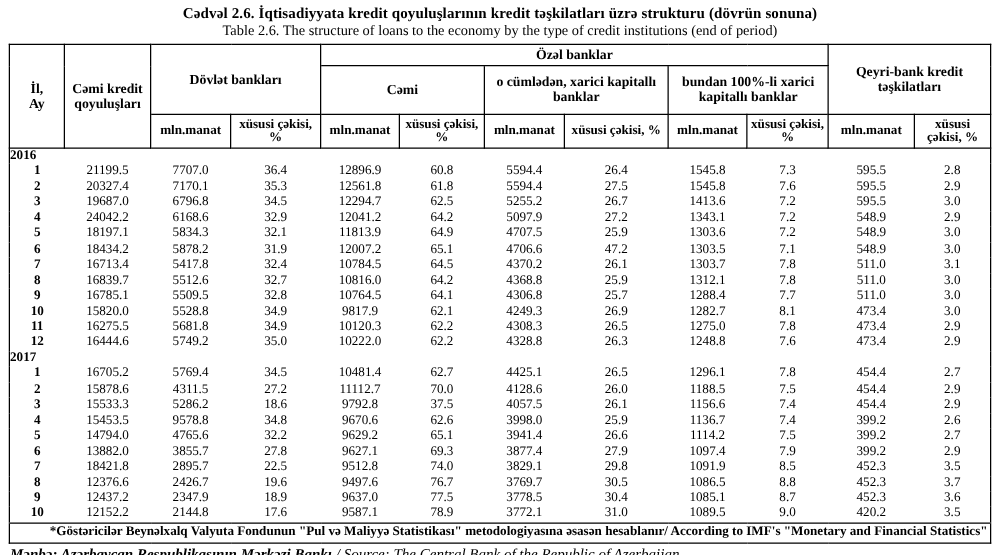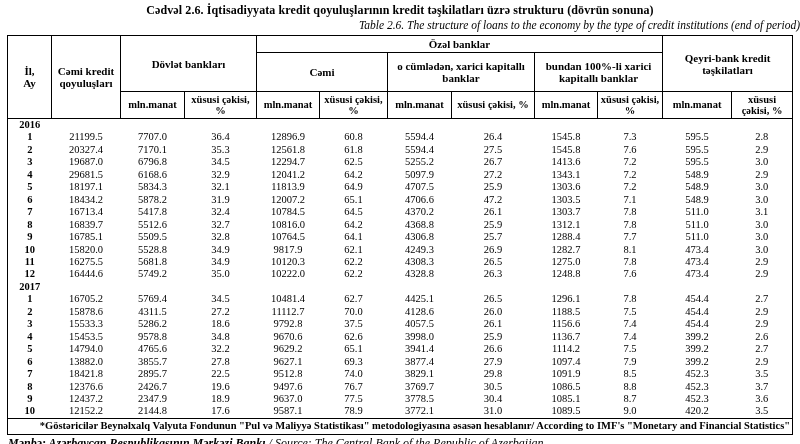--- a/index.html
+++ b/index.html
@@ -12,24 +12,23 @@
   }
   .title-az {
     text-align: center;
     font-weight: bold;
     font-size: 12px;
     line-height: 15px;
     padding-top: 3px;
     letter-spacing: 0.1px;
   }
   .title-en {
-    text-align: right;
+    text-align: center;
     font-size: 11.5px;
     line-height: 14px;
-    font-style: italic;
   }
   table.main {
     border-collapse: collapse;
     table-layout: fixed;
     margin: 3px 0 0 7px;
     width: 786px;
     border: 1.5px solid #000;
   }
   thead th {
     border: 1px solid #000;
@@ -51,21 +50,21 @@
   tbody td {
     font-size: 10.5px;
     line-height: 12.45px;
     height: 12.45px;
     text-align: center;
     vertical-align: middle;
     padding: 0;
   }
   tbody td.year-cell {
     font-weight: bold;
-    text-align: center;
+    text-align: left;
   }
   tbody td.month-cell { font-weight: bold; }
   tbody tr.footnote-row td {
     border-top: 1px solid #000;
     font-weight: bold;
     font-size: 10.5px;
     text-align: right;
     padding: 1px 2px;
     height: 13px;
   }
@@ -169,21 +168,21 @@
         <td>62.5</td>
         <td>5255.2</td>
         <td>26.7</td>
         <td>1413.6</td>
         <td>7.2</td>
         <td>595.5</td>
         <td>3.0</td>
       </tr>
       <tr>
         <td class="month-cell">4</td>
-        <td>29681.5</td>
+        <td>24042.2</td>
         <td>6168.6</td>
         <td>32.9</td>
         <td>12041.2</td>
         <td>64.2</td>
         <td>5097.9</td>
         <td>27.2</td>
         <td>1343.1</td>
         <td>7.2</td>
         <td>548.9</td>
         <td>2.9</td>

